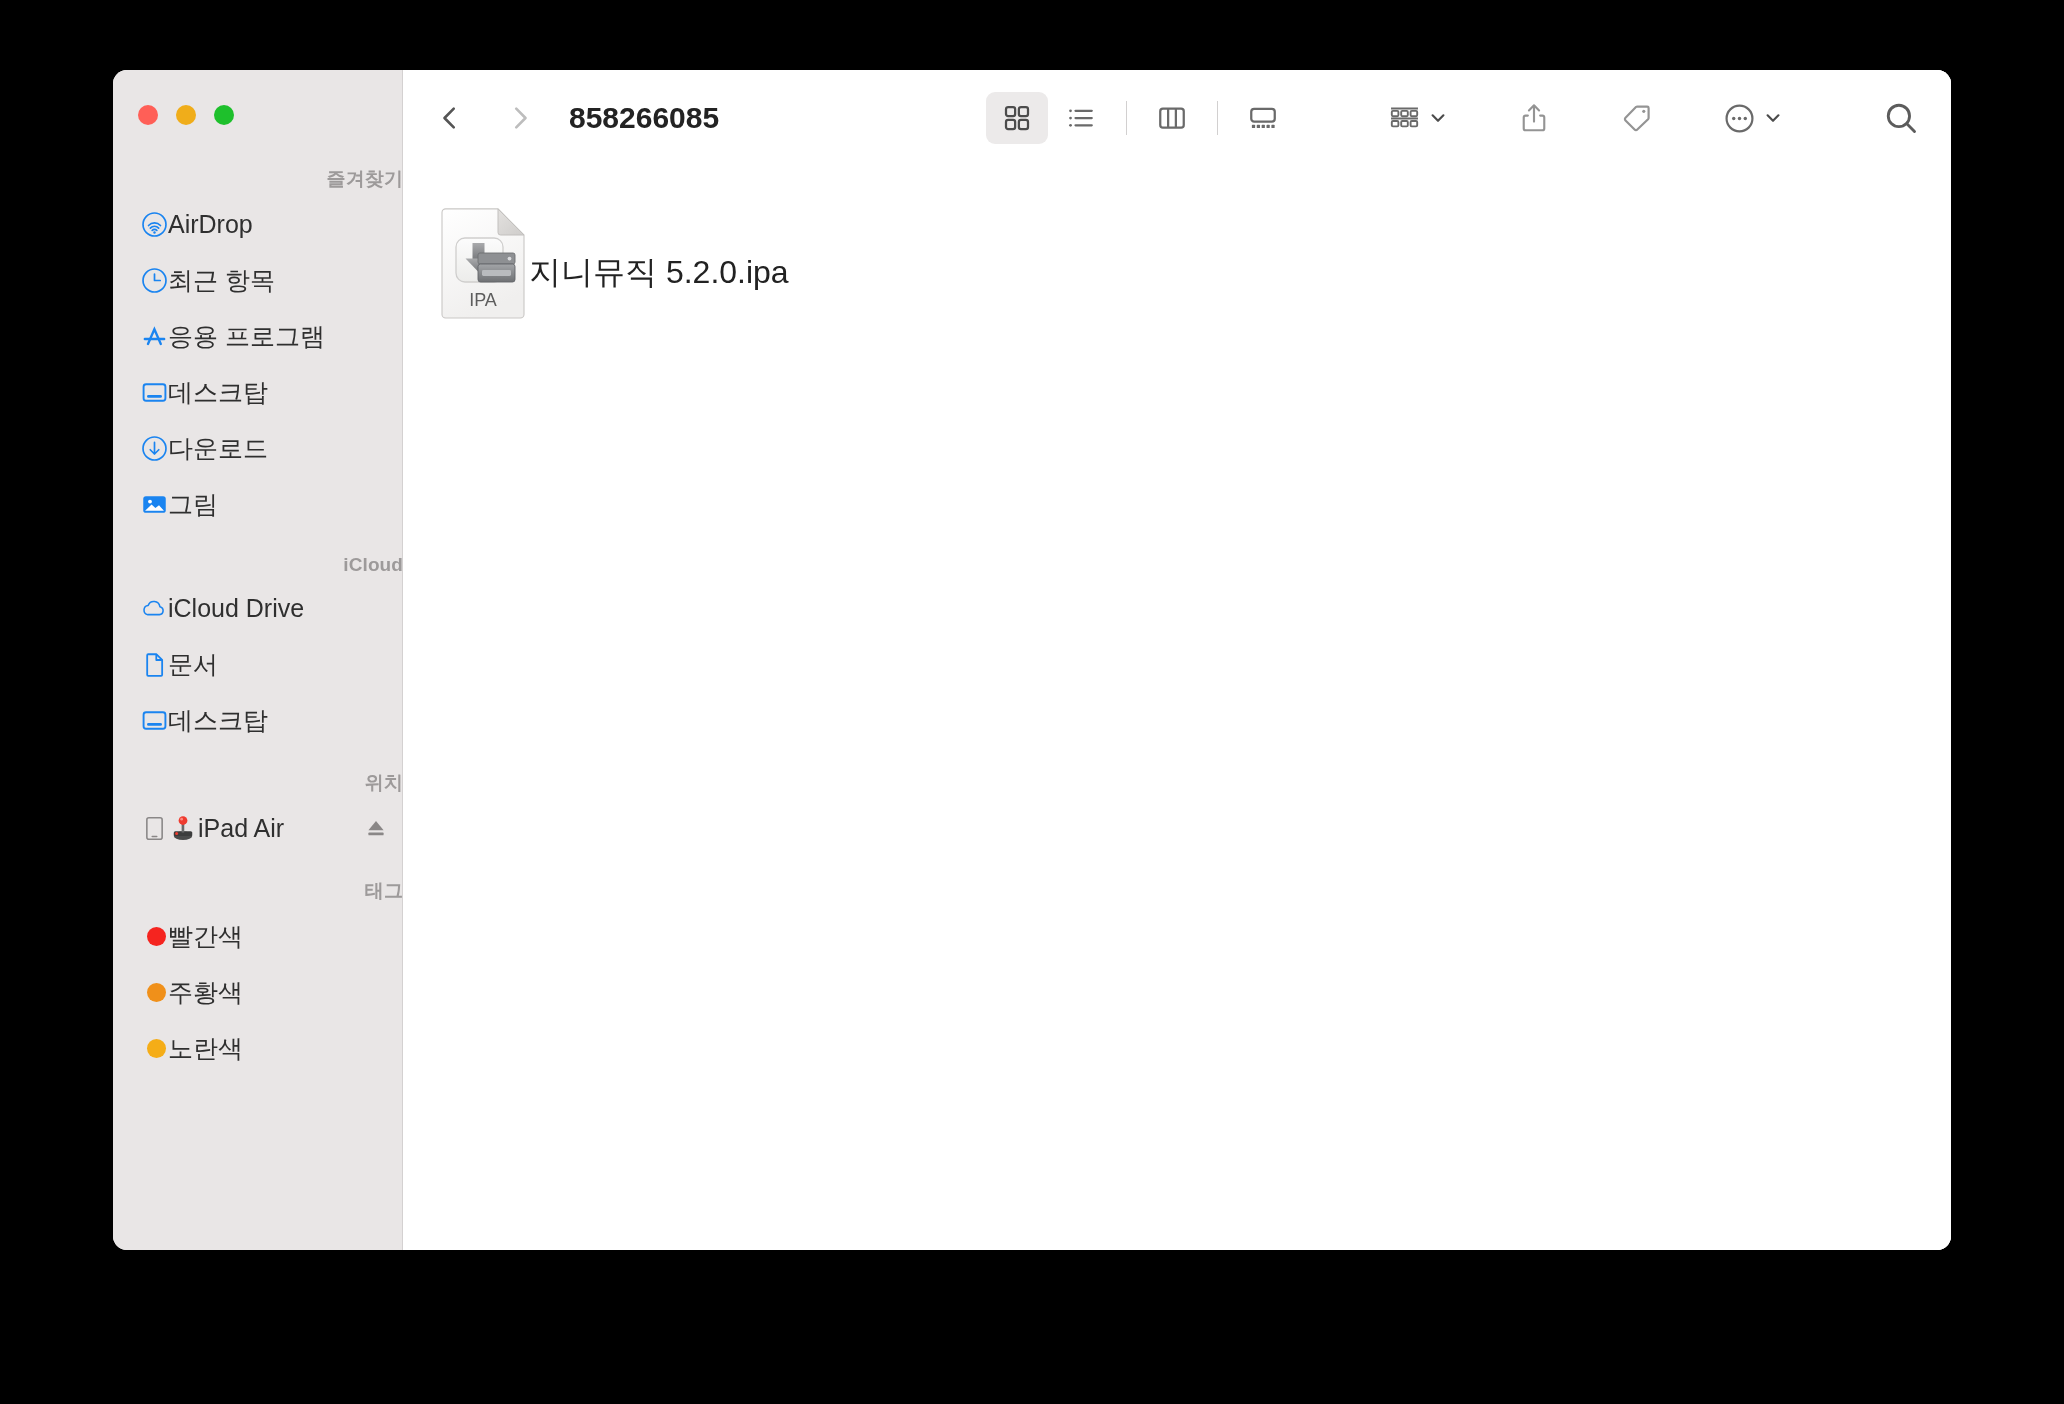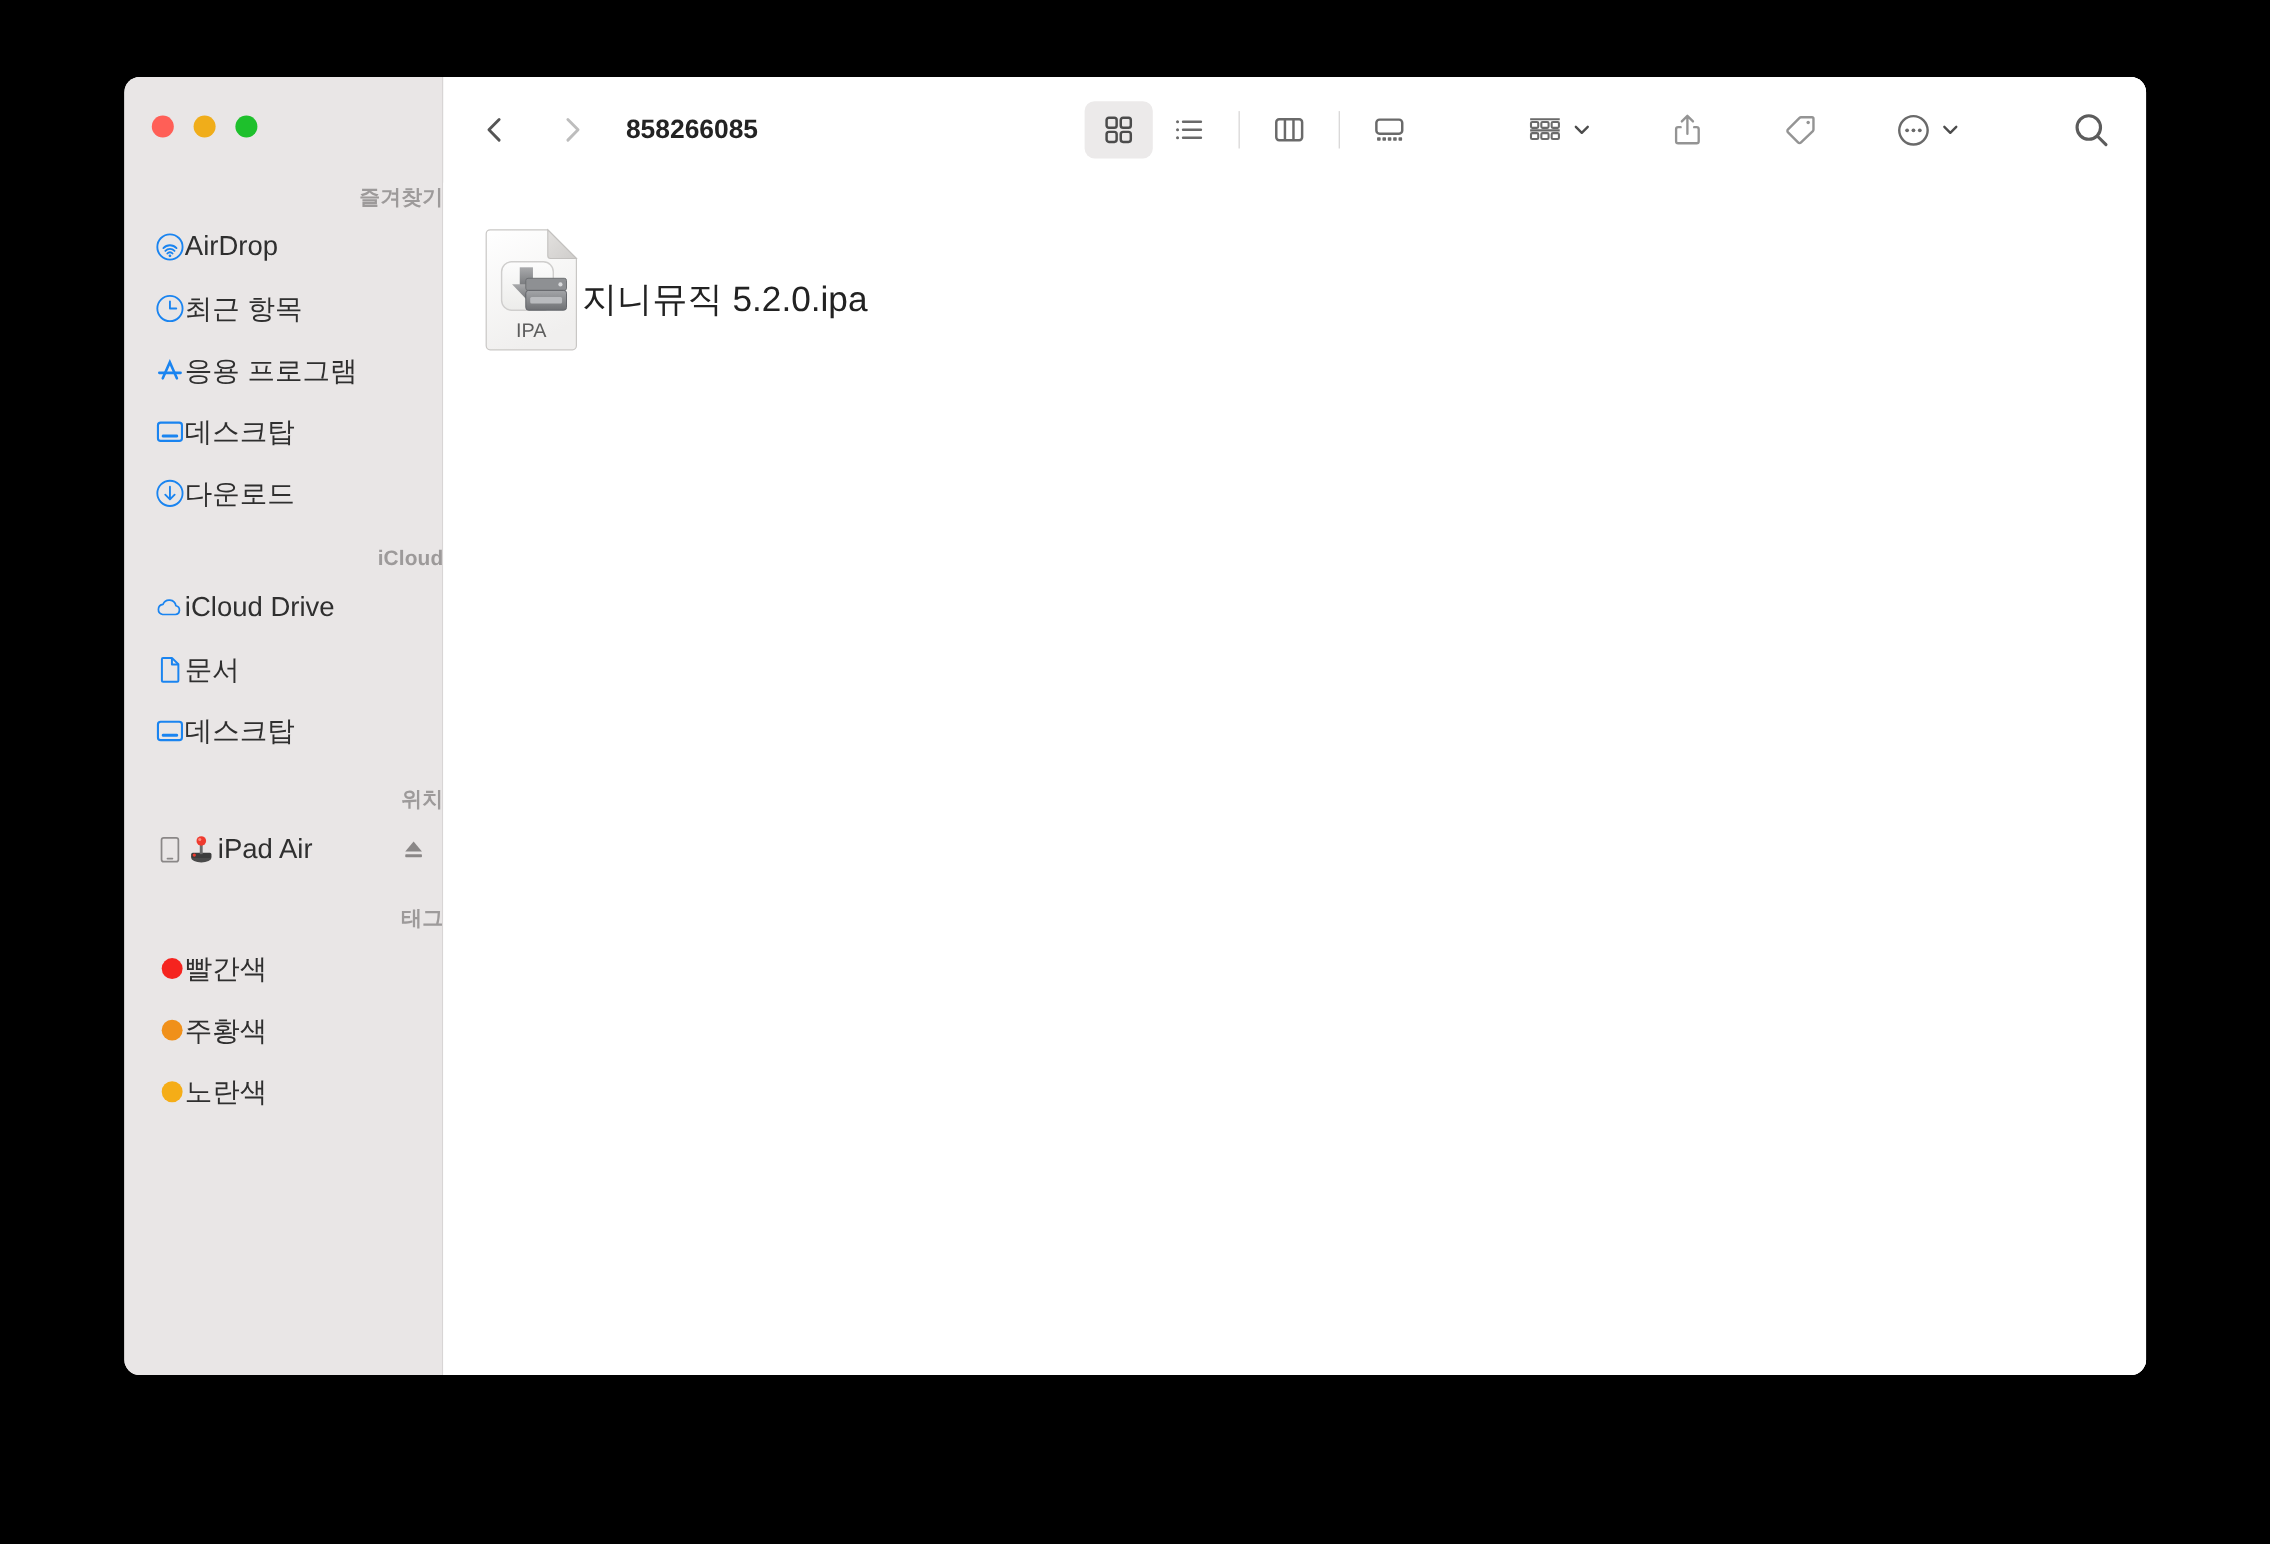--- a/index.html
+++ b/index.html
@@ -133,21 +133,21 @@
     align-items: center;
     padding: 0 26px 0 24px;
     background: #ffffff;
   }
   .nav-btn {
     width: 46px; height: 46px;
     display: flex; align-items: center; justify-content: center;
     cursor: default;
   }
   #window-title {
-    font-size: 24px;
+    font-size: 30px;
     font-weight: bold;
     color: #232323;
     margin-left: 26px;
     white-space: nowrap;
   }
 
   .toolbar-spacer { flex: 1; }
 
   .view-group {
     display: flex;
@@ -277,20 +277,30 @@
       <div class="sb-item">
         <span class="sb-icon">
           <svg width="27" height="27" viewBox="0 0 24 24" fill="none" stroke="#1a84f0" stroke-width="1.5">
             <circle cx="12" cy="12" r="10.2"></circle>
             <path d="M12 6.6v10.2M8.2 13.1 12 16.9l3.8-3.8" stroke-linecap="round" stroke-linejoin="round"></path>
           </svg>
         </span>
         <span class="sb-label">다운로드</span>
       </div>
 
+      <div class="sb-item">
+        <span class="sb-icon">
+          <svg width="27" height="27" viewBox="0 0 24 24">
+            <rect x="2" y="4.6" width="20" height="14.8" rx="2.4" fill="#1a84f0"></rect>
+            <circle cx="8" cy="9.4" r="1.7" fill="#ffffff"></circle>
+            <path d="M3.6 17.6 9.4 12l3.4 3.2 3.2-2.6 4.4 5z" fill="#ffffff"></path>
+          </svg>
+        </span>
+        <span class="sb-label">그림</span>
+      </div>
 
       <div class="sb-section-title">iCloud</div>
 
       <div class="sb-item">
         <span class="sb-icon">
           <svg width="28" height="28" viewBox="0 0 26 24" fill="none" stroke="#1a84f0" stroke-width="1.5" stroke-linejoin="round">
             <path d="M6.6 18.4A4.5 4.5 0 0 1 6.9 9.5a5.9 5.9 0 0 1 11.3 1.2 3.9 3.9 0 0 1-.5 7.7z"></path>
           </svg>
         </span>
         <span class="sb-label">iCloud Drive</span>

